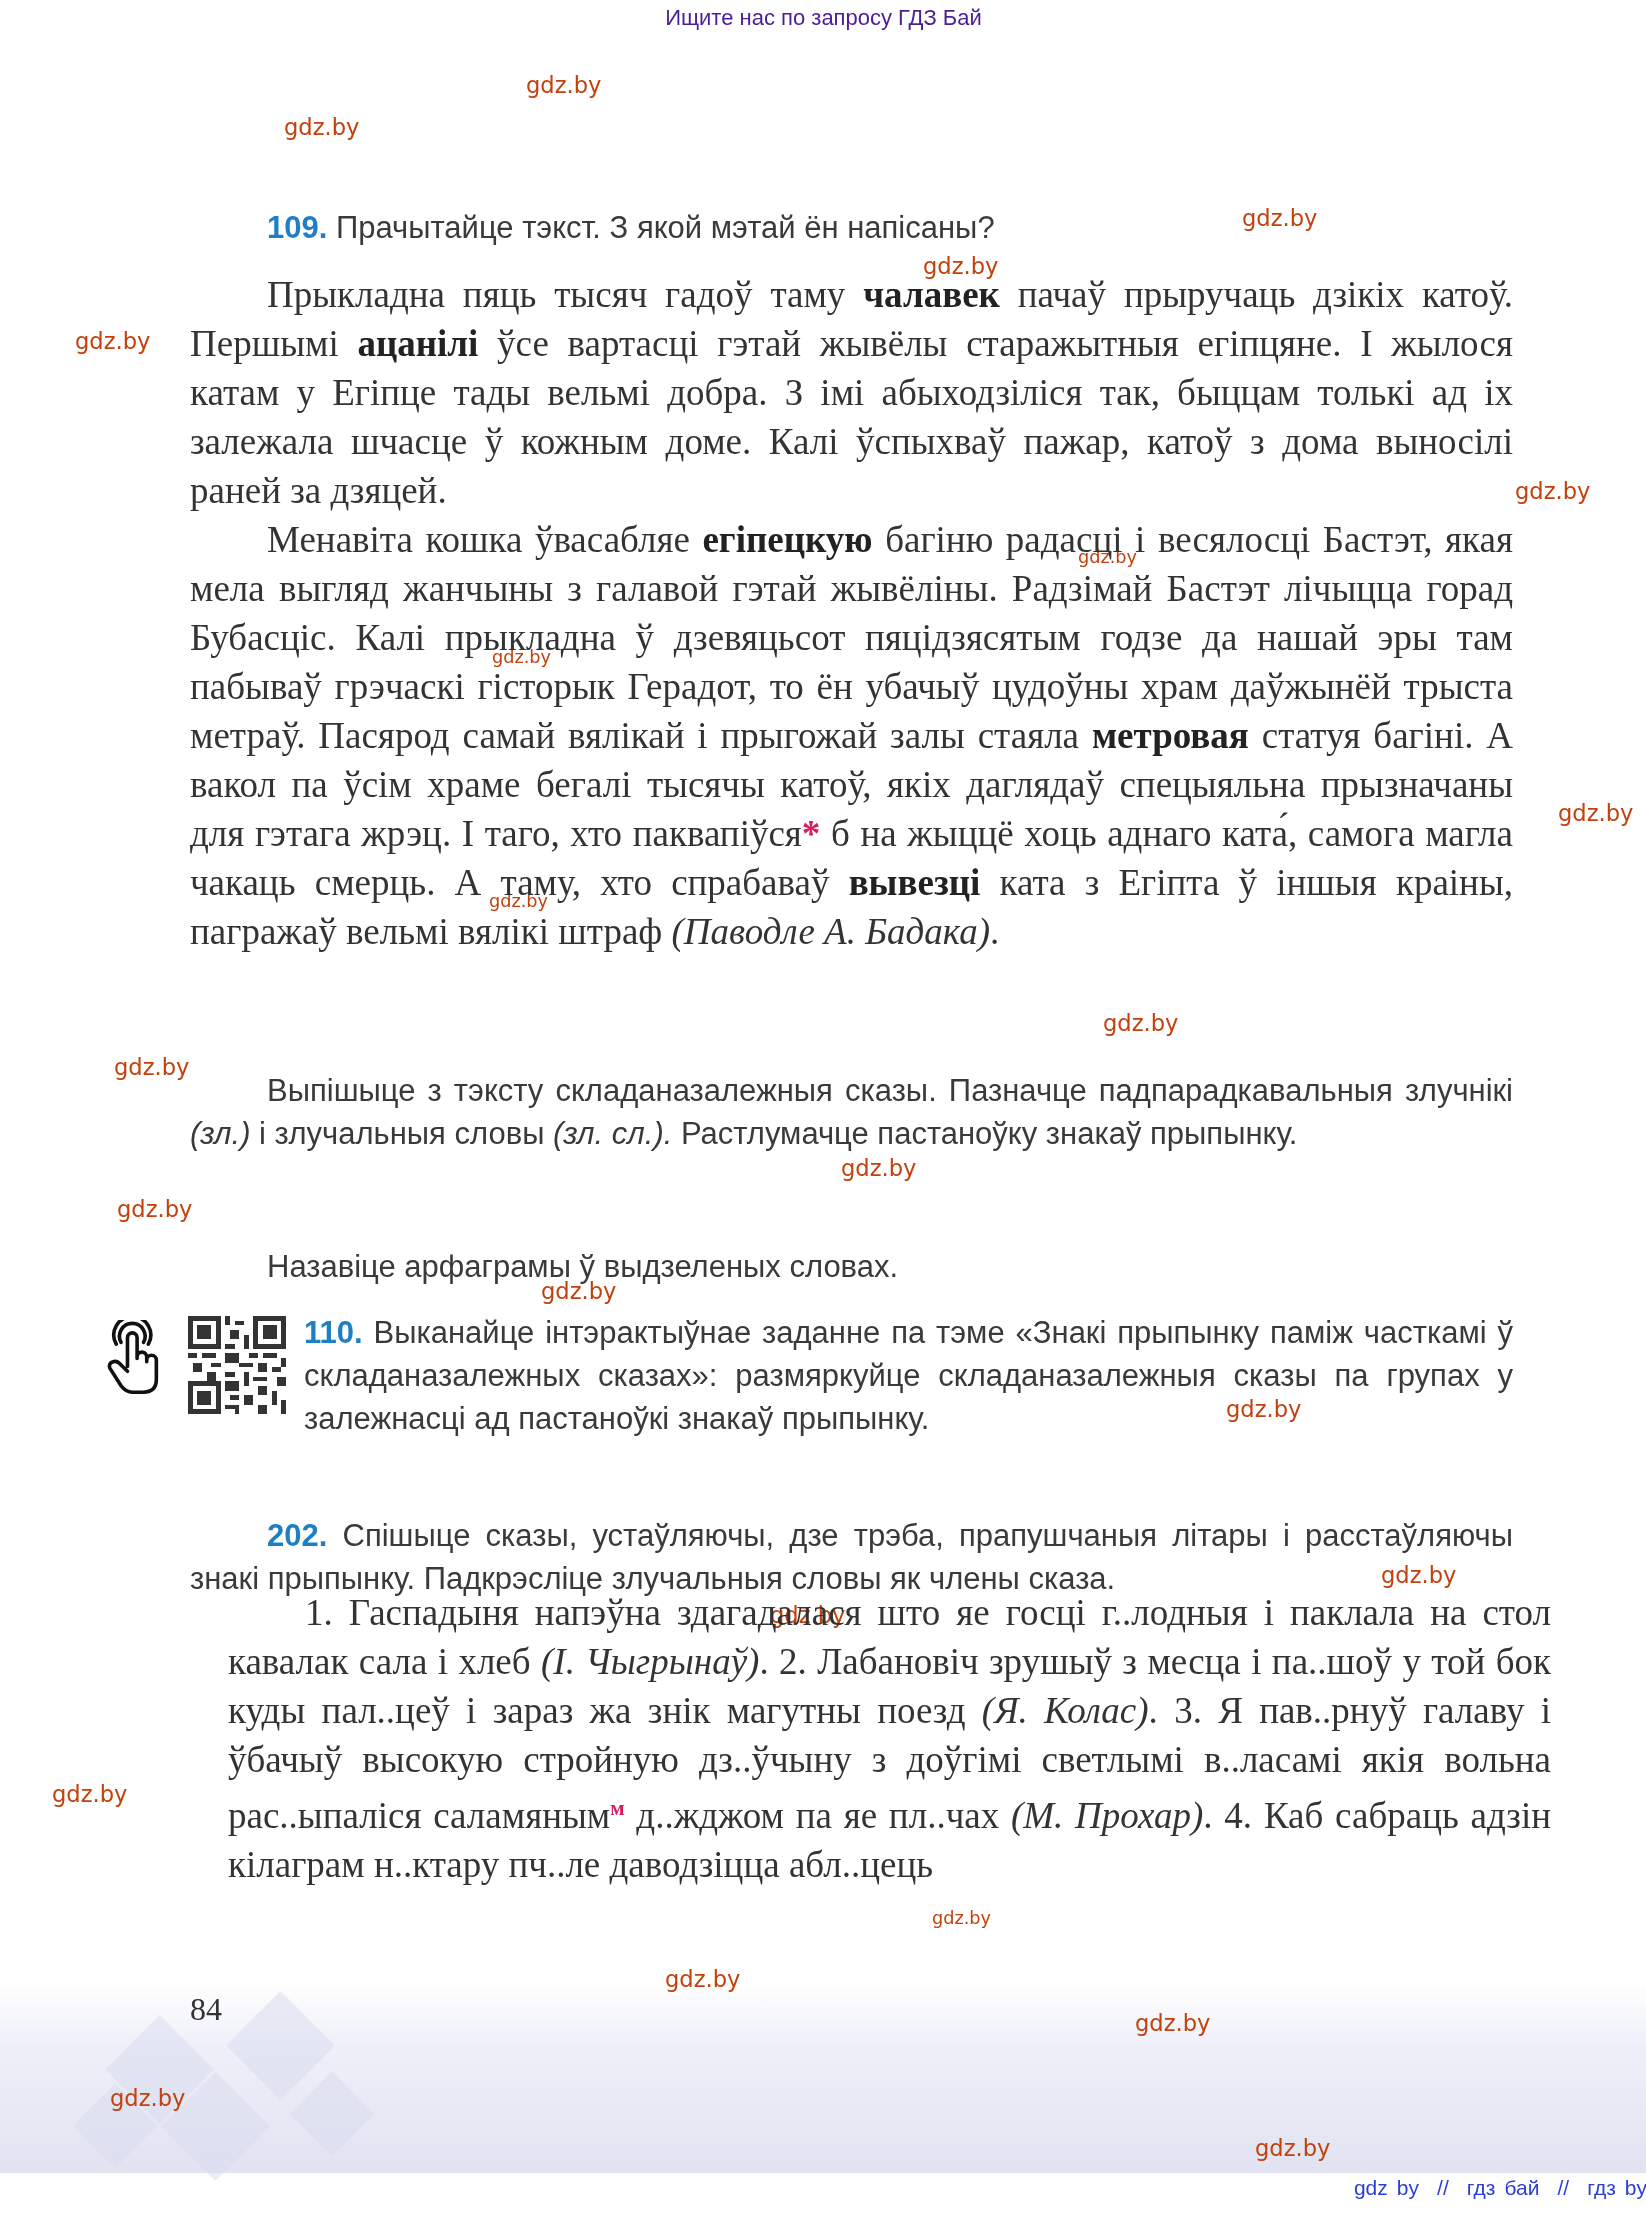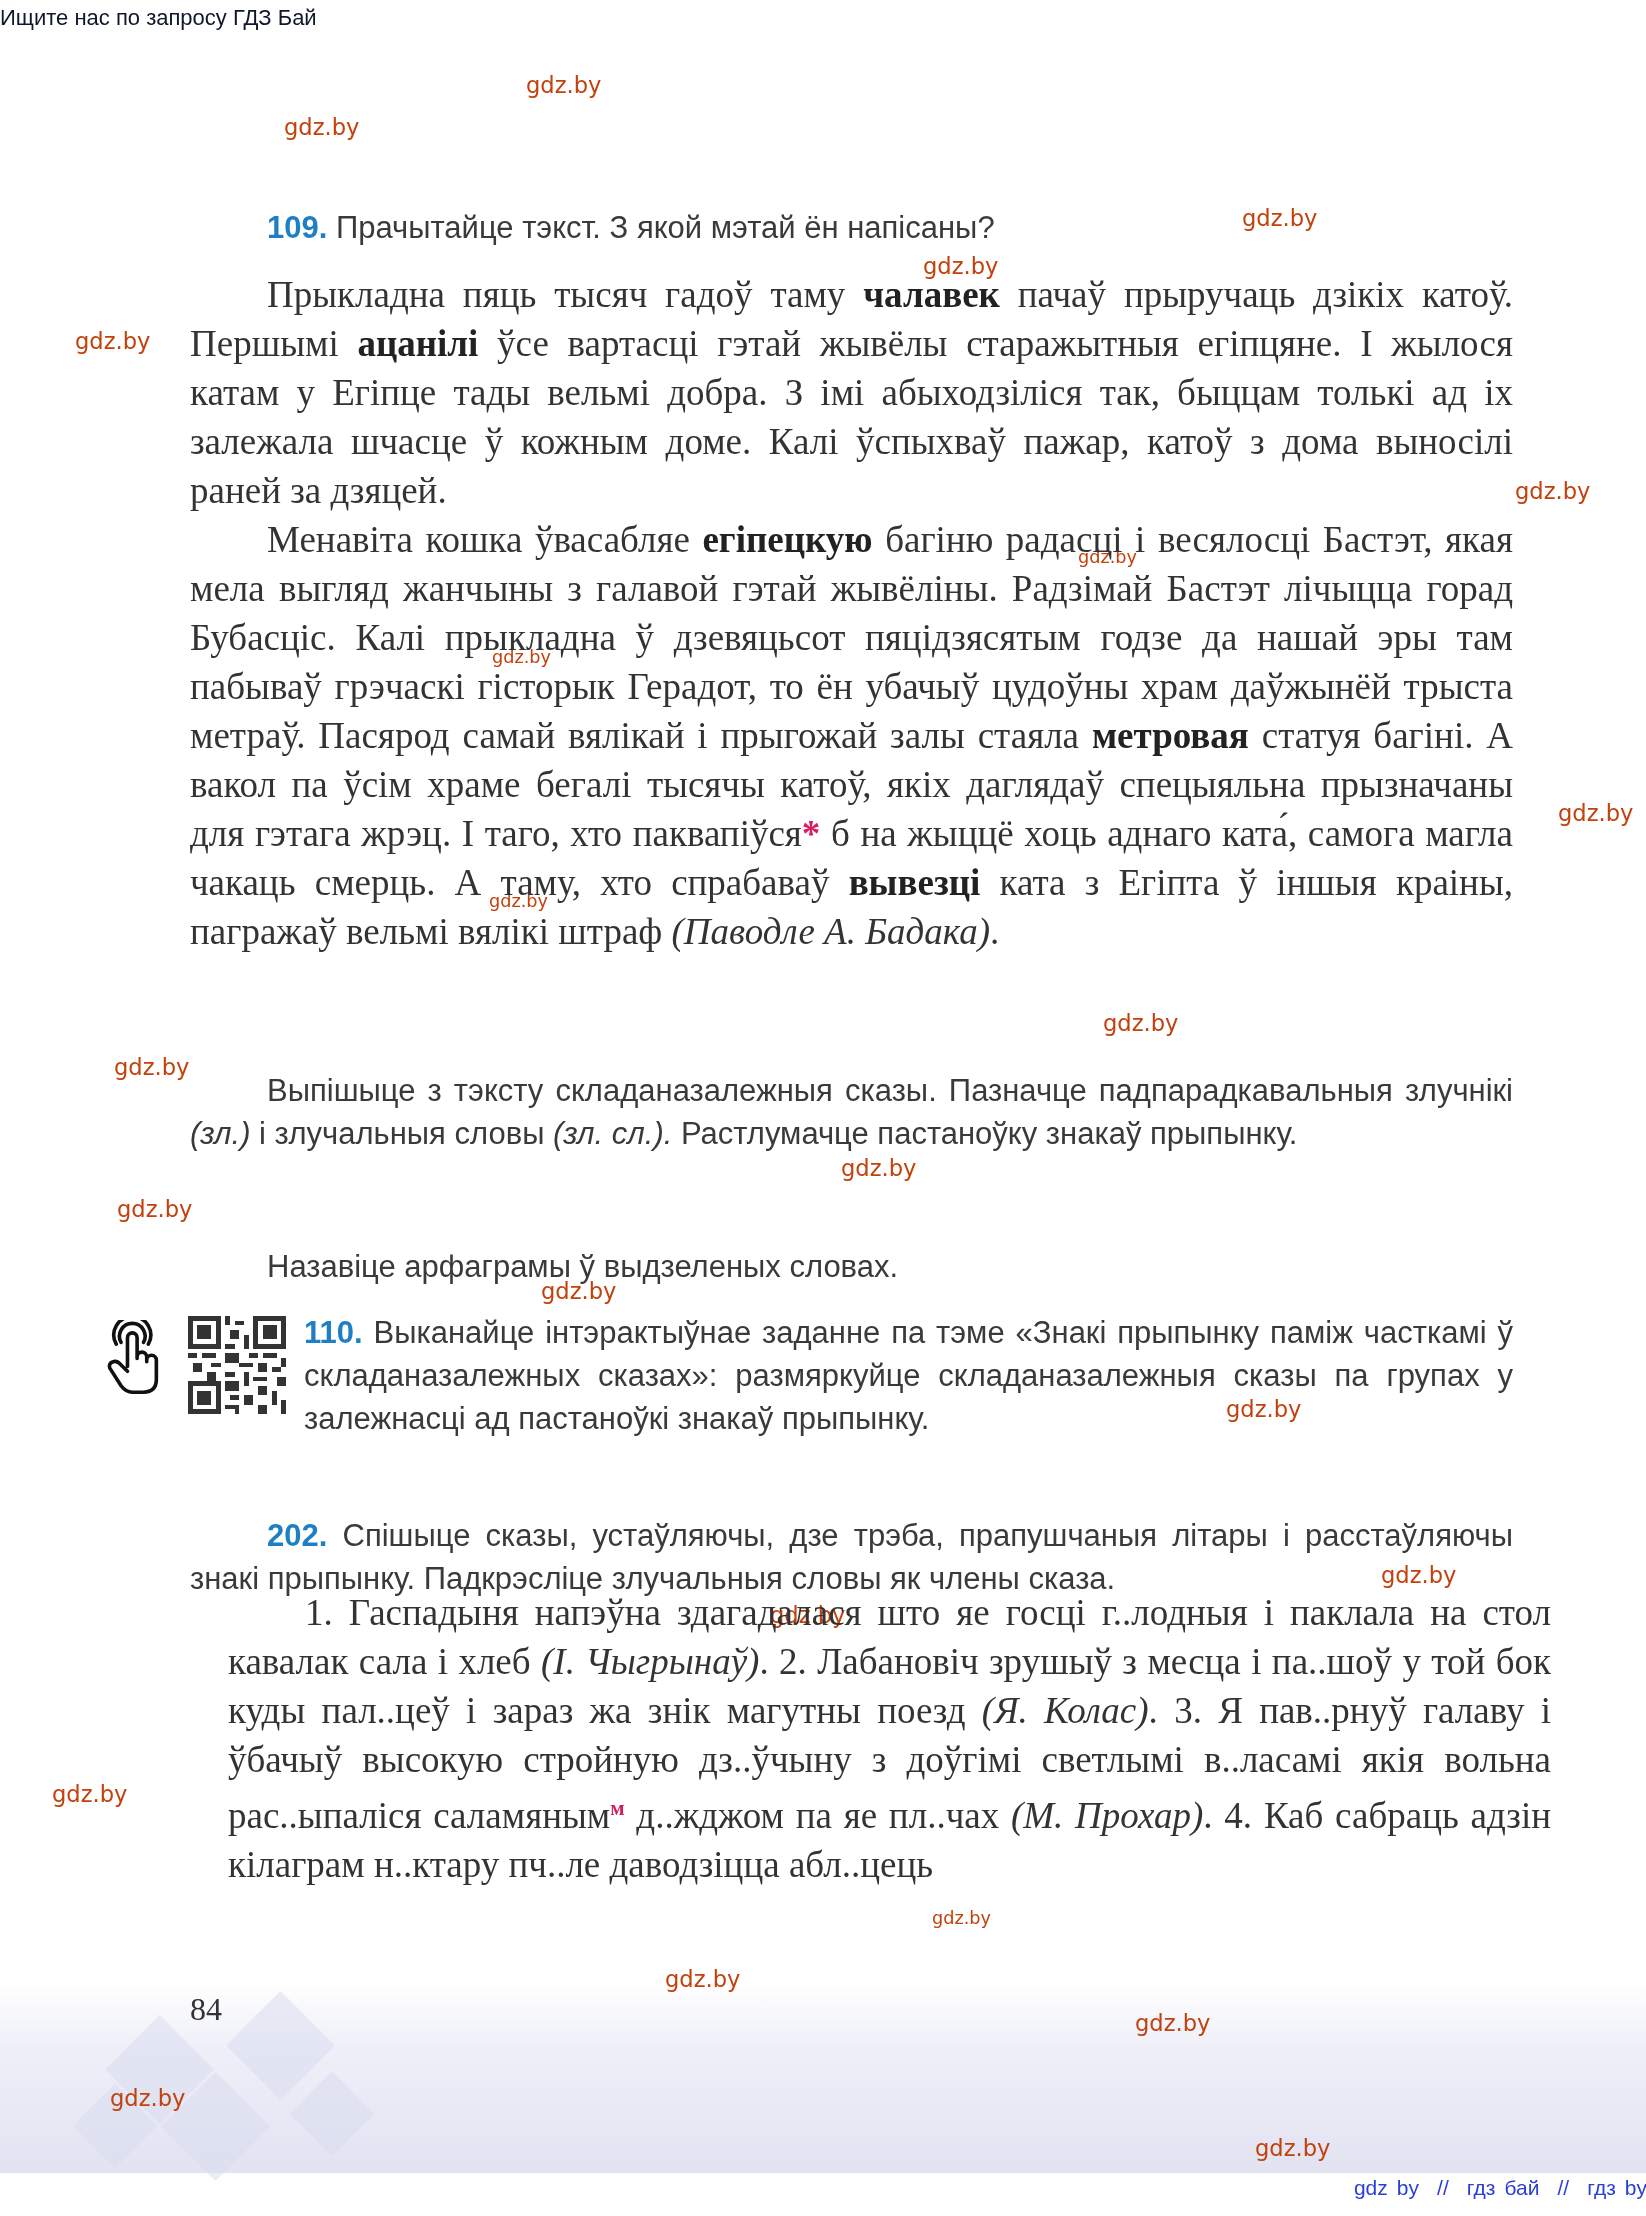--- a/index.html
+++ b/index.html
@@ -1,22 +1,22 @@
 <!DOCTYPE html>
 <html style="font-size:13px"><head>
 <meta charset="utf-8">
 <style>
   html, body { margin:0; padding:0; }
   body {
     width:1647px; height:2216px; position:relative; overflow:hidden;
     background:#ffffff; color:#2b2b2b;
   }
   .banner {
-    position:absolute; top:1.6px; left:0; width:1647px; 
-    font-family:"Liberation Sans", sans-serif; font-size:22px; color:#0f172a;
+    position:absolute; top:1.6px; left:0; width:1647px; text-align:center;
+    font-family:"Liberation Sans", sans-serif; font-size:22px; color:#4c1d95;
     line-height:31px;
   }
   .bottom-band {
     position:absolute; left:0; top:1983px; width:1647px; height:190px;
     background:linear-gradient(to bottom, #ffffff 0%, #eeeff8 35%, #e2e3f1 100%);
   }
   .diamond {
     position:absolute; background:#d9dcef; opacity:0.55; transform:rotate(45deg);
   }
   .footer-links {

